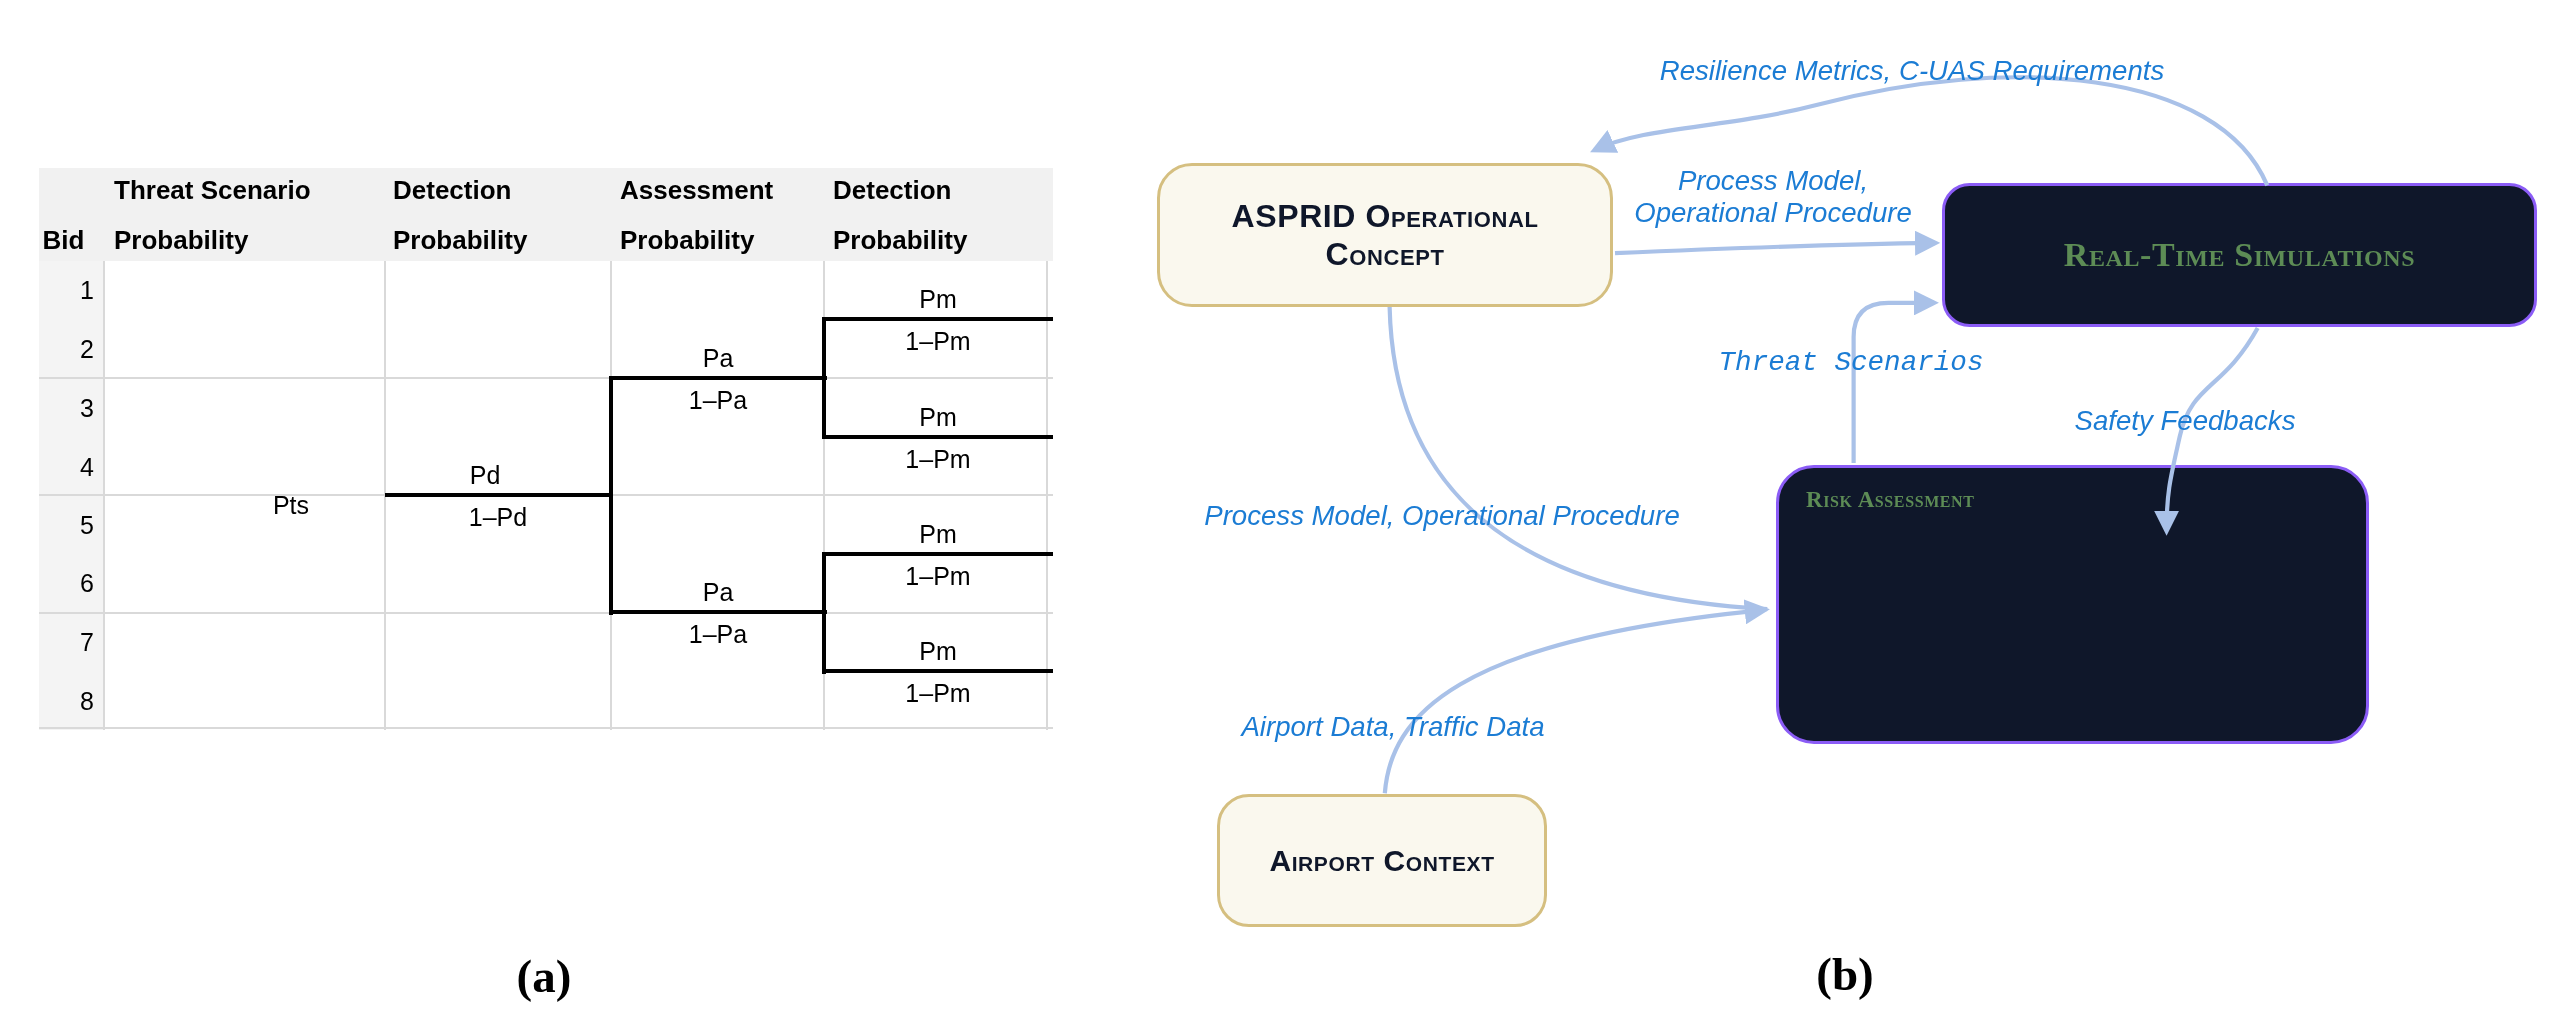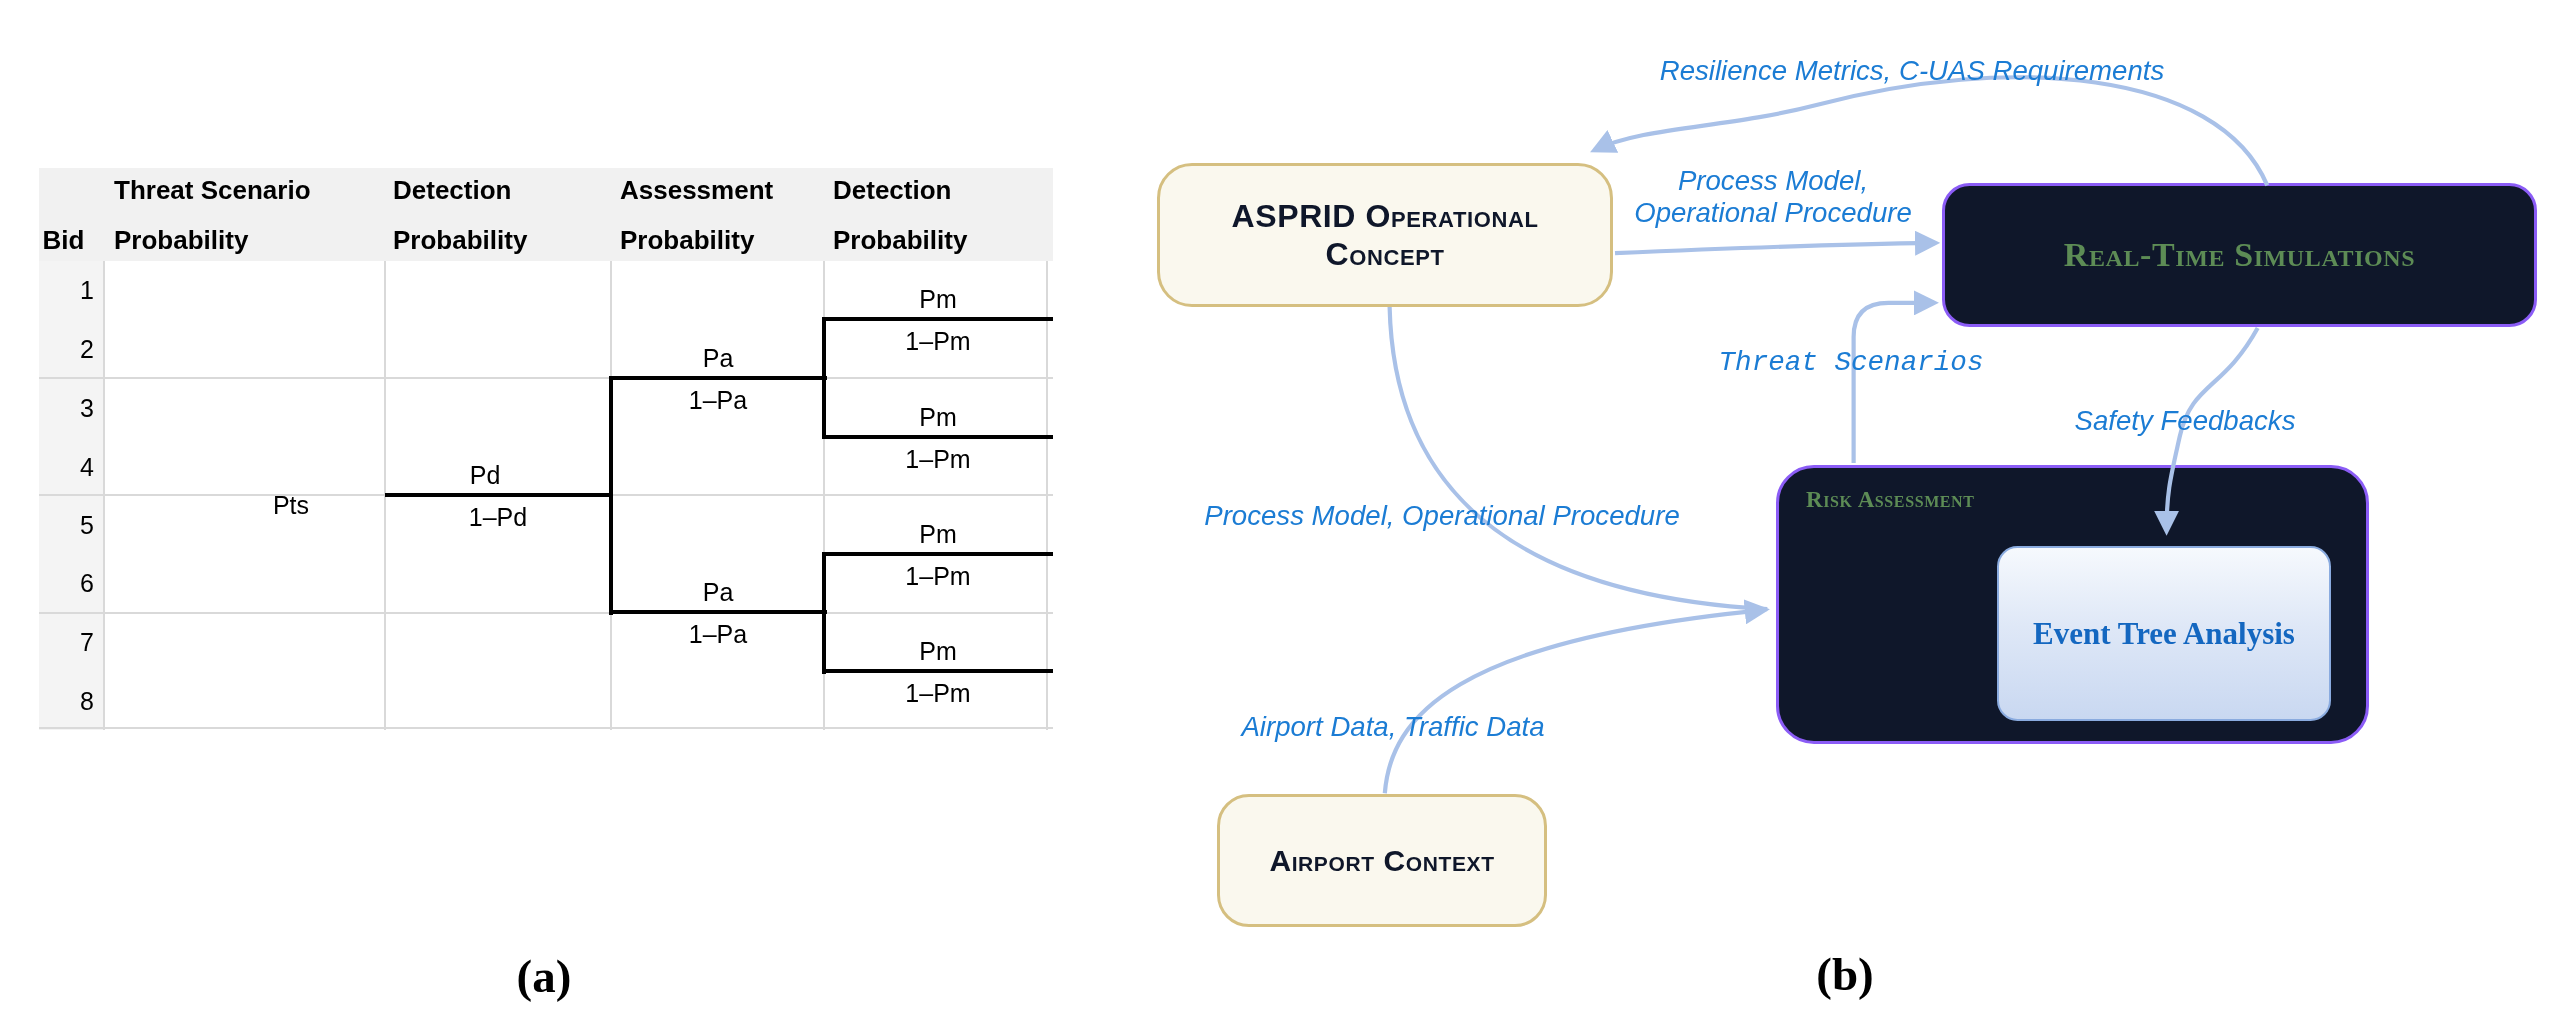--- a/index.html
+++ b/index.html
@@ -111,23 +111,20 @@
   <div class="title-gold">ASPRID Operational</div>
   <div class="title-gold">Concept</div>
 </div>
 
 <div class="abs node node-green" id="node-rts">
   <span class="title-green">Real-Time Simulations</span>
 </div>
 
 <div class="abs node node-green" id="node-risk">
   <div class="abs title-green" id="risk-title">Risk Assessment</div>
-  <div class="abs" id="node-eta">
-    <span>Event Tree Analysis</span>
-  </div>
 </div>
 
 <div class="abs node node-tan" id="node-airport">
   <span class="title-gold">Airport Context</span>
 </div>
 
 <svg class="abs" id="svgB" viewBox="0 0 4297 1691">
   <defs>
     <marker id="ah" viewBox="0 0 10 10" refX="8" refY="5" markerWidth="6" markerHeight="6" orient="auto-start-reverse">
       <path d="M0,0 L10,5 L0,10 z" fill="#a9c1e8"></path>

